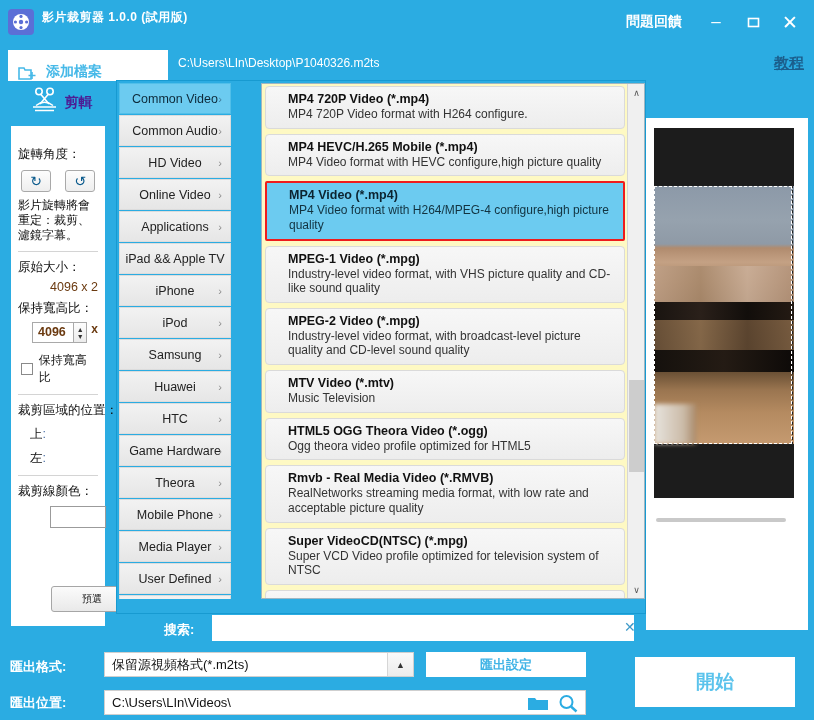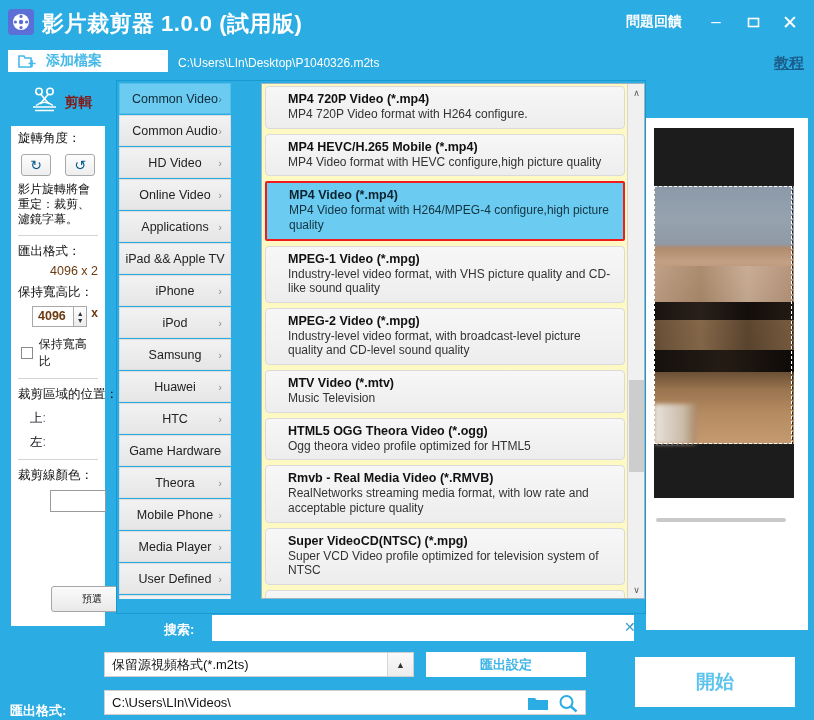--- a/index.html
+++ b/index.html
@@ -22,21 +22,21 @@
   }
   #app-icon {
     position: absolute; left: 8px; top: 9px; width: 26px; height: 26px;
     border-radius: 4px;
     background: #5B6FD6;
     display: flex; align-items: center; justify-content: center;
   }
   #app-icon svg { display:block; }
   #app-title {
     position: absolute; left: 42px; top: 9px;
-    font-size: 22px; font-weight: bold; color: #ffffff;
+    font-size: 12px; font-weight: bold; color: #ffffff;
     letter-spacing: 0.5px; white-space: nowrap;
   }
   #feedback-link {
     position: absolute; right: 132px; top: 13px;
     font-size: 14px; font-weight: bold; color: #ffffff;
     cursor: pointer; white-space: nowrap;
   }
   .winbtn {
     position: absolute; top: 8px; width: 28px; height: 28px;
     color: #ffffff; font-size: 17px;
@@ -46,23 +46,23 @@
   #btn-min { right: 84px; }
   #btn-max { right: 47px; }
   #btn-close { right: 10px; font-size: 19px; }
 
   
   #toolbar {
     position: absolute; left: 0; top: 44px; width: 814px; height: 38px;
     background: #2BACE2;
   }
   #add-file-btn {
-    position: absolute; left: 8px; top: 6px; width: 160px; height: 22px;
+    position: absolute; left: 8px; top: 6px; width: 160px; height: 31px;
     background: #ffffff; color: #29ABE2;
-    display: flex; align-items: center;
+    display: flex; align-items: flex-end;
     cursor: pointer;
   }
   #add-file-btn .lbl {
     font-size: 14px; color: #46B9E8; font-weight: bold; margin-left: 10px;
   }
   #add-file-btn .ico { margin-left: 10px; display:flex; }
   #file-path {
     position: absolute; left: 178px; top: 12px;
     font-size: 12px; color: #ffffff; white-space: nowrap;
   }
@@ -75,26 +75,26 @@
   
   #left-panel {
     position: absolute; left: 6px; top: 82px; width: 110px; height: 546px;
     background: #2BACE2;
   }
   #edit-tab {
     position: absolute; left: 0; top: 0; width: 110px; height: 42px;
     display: flex; align-items: center; justify-content: center;
     gap: 5px;
   }
-  #edit-tab .lbl { color:#7f1d1d; font-size: 14px; font-weight: bold; }
+  #edit-tab .lbl { color:#4c1d95; font-size: 14px; font-weight: bold; }
   #left-card {
     position: absolute; left: 5px; top: 44px; width: 94px; height: 500px;
     background: #ffffff;
     font-size: 12px; color: #1a1a1a;
-    padding: 4px 7px;
+    padding: 20px 7px;
   }
   .lp-label { font-size: 12.5px; color: #111; margin: 0 0 4px 0; white-space: nowrap; }
   .lp-hint { font-size: 12px; color: #111; line-height: 1.25; margin: 6px 0 0 0; }
   .lp-sep { border: 0; border-top: 1px solid #d4d4d4; margin: 8px 0 7px 0; }
   .rot-row { display: flex; gap: 14px; justify-content: center; margin: 7px 0 2px 0; }
   .rot-btn {
     width: 30px; height: 22px; border: 1px solid #a9a9a9; border-radius: 3px;
     background: linear-gradient(#fdfdfd, #eeeeee);
     display: flex; align-items: center; justify-content: center;
     cursor: pointer; color: #0a5a8c; font-size: 14px;
@@ -278,21 +278,21 @@
     font-size: 14px; color: #3d9ac9; cursor: pointer;
   }
 
   
   #export-bar {
     position: absolute; left: 0; bottom: 0; width: 814px; height: 74px;
     background: #2BACE2;
   }
   .exp-label {
     position: absolute; left: 10px;
-    font-size: 13px; color: #ffffff; font-weight: bold; white-space: nowrap; margin-top: 44px;
+    font-size: 13px; color: #ffffff; font-weight: bold; white-space: nowrap;
   }
   #lbl-format { top: 12px; }
   #lbl-location { top: 48px; }
   #format-combo {
     position: absolute; left: 104px; top: 6px; width: 310px; height: 25px;
     background: #ffffff; border: 1px solid #cfcfcf;
     display: flex; align-items: center; cursor: pointer;
   }
   #format-combo .val { font-size: 13px; color: #111; margin-left: 7px; }
   #format-combo .arrow {
@@ -377,21 +377,21 @@
   </div>
 
   <div id="left-card">
     <div class="lp-label">旋轉角度：</div>
     <div class="rot-row">
       <div class="rot-btn">↻</div>
       <div class="rot-btn">↺</div>
     </div>
     <div class="lp-hint">影片旋轉將會重定：裁剪、濾鏡字幕。</div>
     <hr class="lp-sep">
-    <div class="lp-label">匯出格式：</div>
+    <div class="lp-label">原始大小：</div>
     <div class="lp-value">4096 x 2</div>
     <div class="lp-label" style="margin-top:6px">保持寬高比：</div>
     <div class="spin-row">
       <div class="spin-box">4096</div>
       <div class="spin-arrows">
         <span>▲</span>
         <span>▼</span>
       </div>
       <div class="spin-x">x</div>
     </div>

